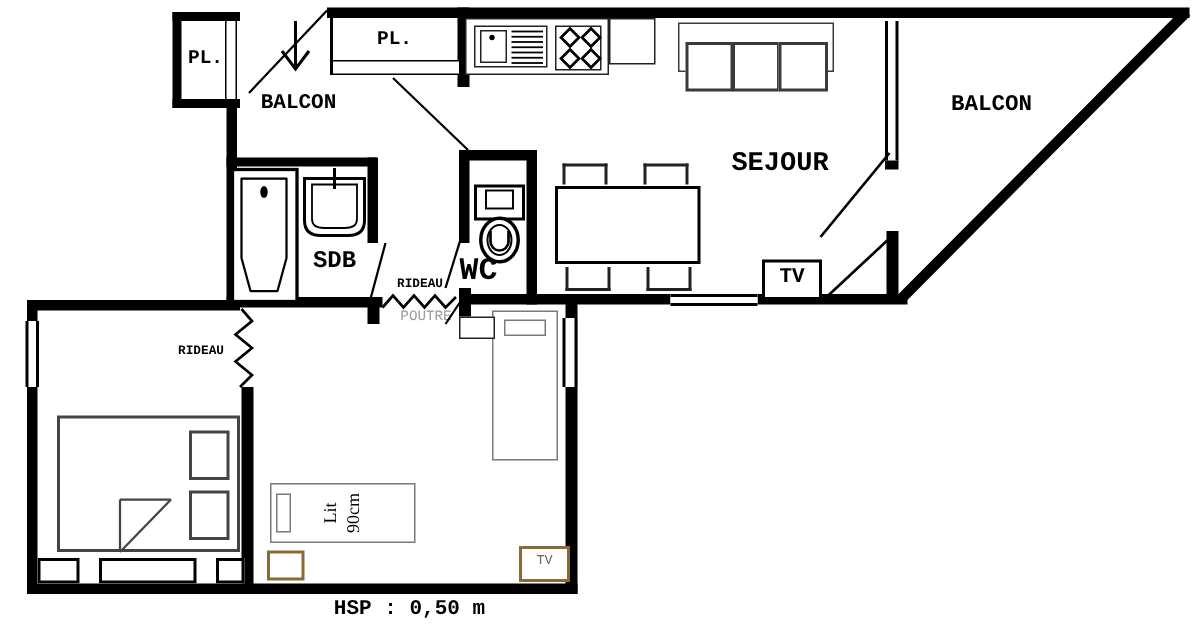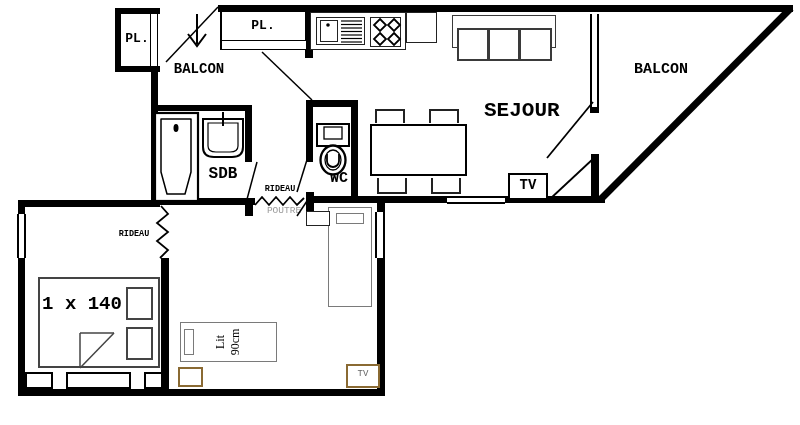--- a/index.html
+++ b/index.html
@@ -84,39 +84,39 @@
   <div class="thin" style="left:306px;top:211px;width:24px;height:15px"></div>
 
   <div class="bed" style="left:180px;top:322px;width:97px;height:40px"></div>
   <div class="bed" style="left:184px;top:329px;width:10px;height:26px"></div>
   <div class="lbl serif" style="left:200px;top:327px;width:56px;height:30px;font-size:12px;line-height:1.25;transform:rotate(-90deg)">Lit
 90cm</div>
 
   <div class="furn" style="left:38px;top:277px;width:122px;height:91px;border-color:#444"></div>
   <div class="furn" style="left:126px;top:287px;width:27px;height:33px;border-color:#444"></div>
   <div class="furn" style="left:126px;top:327px;width:27px;height:33px;border-color:#444"></div>
-  <div class="lbl" style="left:42px;top:295px;width:80px;font-size:19px">1 x 140</div>
   <div class="box" style="left:25px;top:372px;width:28px;height:17px"></div>
   <div class="box" style="left:66px;top:372px;width:65px;height:17px"></div>
   <div class="box" style="left:144px;top:372px;width:19px;height:17px"></div>
 
   <div class="olive" style="left:178px;top:367px;width:25px;height:20px"></div>
   <div class="olive" style="left:346px;top:364px;width:34px;height:24px"></div>
   <div class="lbl" style="left:346px;top:370px;width:34px;font-size:9px;font-weight:normal;color:#666">TV</div>
 
   <div class="lbl" style="left:116px;top:32px;width:42px;font-size:13px">PL.</div>
   <div class="lbl" style="left:238px;top:19px;width:50px;font-size:13px">PL.</div>
   <div class="lbl" style="left:163px;top:62px;width:72px;font-size:14px">BALCON</div>
   <div class="lbl" style="left:620px;top:62px;width:82px;font-size:15px">BALCON</div>
-  <div class="lbl" style="left:484px;top:100px;width:72px;font-size:21px">SEJOUR</div>
+  <div class="lbl" style="left:484px;top:100px;width:72px;font-size:18px">SEJOUR</div>
   <div class="lbl" style="left:200px;top:166px;width:46px;font-size:16px">SDB</div>
-  <div class="lbl" style="left:320px;top:171px;width:38px;font-size:15px">WC</div>
+  <div class="lbl" style="left:300px;top:171px;width:38px;font-size:21px">WC</div>
   <div class="lbl" style="left:257px;top:185px;width:46px;font-size:8.5px">RIDEAU</div>
   <div class="lbl" style="left:261px;top:206px;width:46px;font-size:9.5px;font-weight:normal;color:#9a9a9a">POUTRE</div>
   <div class="lbl" style="left:112px;top:230px;width:44px;font-size:8.5px">RIDEAU</div>
+  <div class="lbl" style="left:222px;top:399px;width:102px;font-size:14px">HSP : 0,50 m</div>
 
   <svg class="overlay" width="800" height="425" viewBox="0 0 800 425">
 
     <line x1="791" y1="8" x2="601" y2="199" stroke="#000" stroke-width="7"></line>
 
     <line x1="218" y1="7" x2="166" y2="62" stroke="#000" stroke-width="1.5"></line>
     <line x1="262" y1="52" x2="312" y2="100" stroke="#000" stroke-width="1.5"></line>
     <line x1="257" y1="162" x2="246" y2="203" stroke="#000" stroke-width="1.5"></line>
     <line x1="310" y1="150" x2="297" y2="192" stroke="#000" stroke-width="1.5"></line>
     <line x1="307" y1="201" x2="297" y2="216" stroke="#000" stroke-width="1.5"></line>

